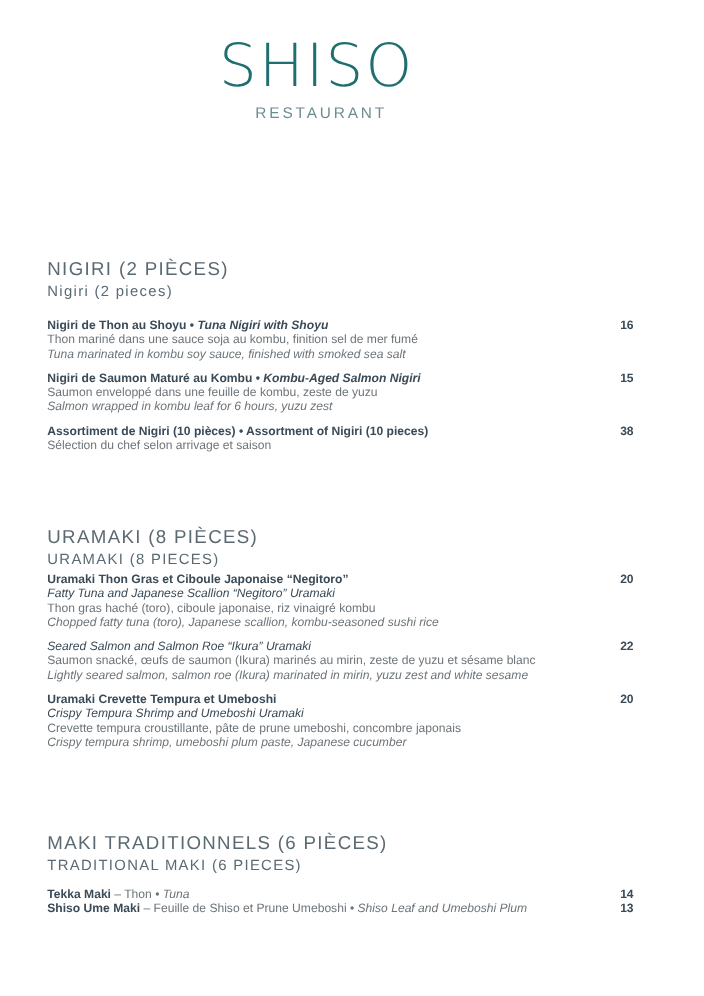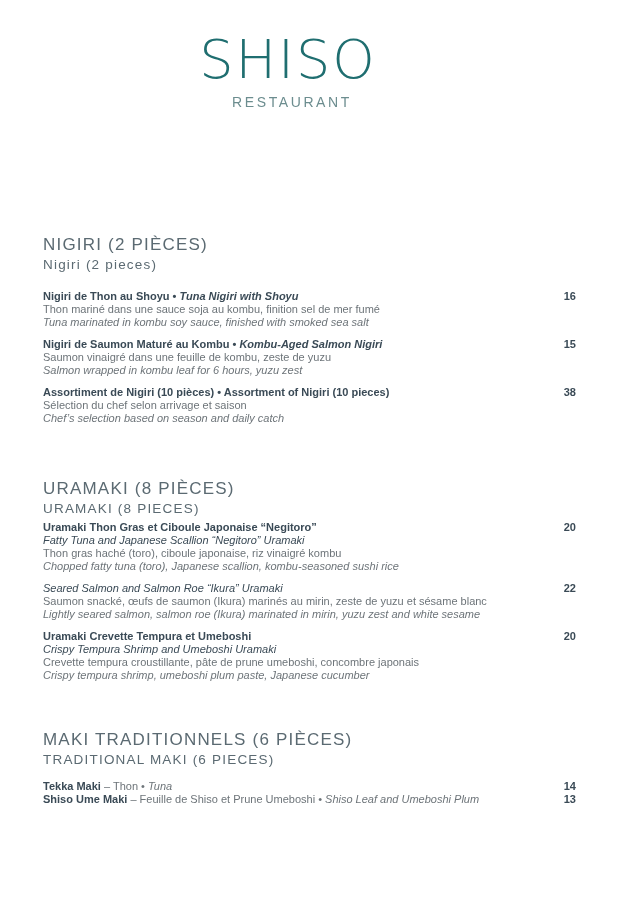--- a/index.html
+++ b/index.html
@@ -35,28 +35,27 @@
   <div class="sec-en">Nigiri (2 pieces)</div>
   <div class="items" style="">
     <div class="item">
       <div class="item-title"><span>Nigiri de Thon au Shoyu</span><span> • </span><i>Tuna Nigiri with Shoyu</i></div>
       <div class="item-desc-fr">Thon mariné dans une sauce soja au kombu, finition sel de mer fumé</div>
       <div class="item-desc-en">Tuna marinated in kombu soy sauce, finished with smoked sea salt</div>
       <div class="price">16</div>
     </div>
     <div class="item">
       <div class="item-title"><span>Nigiri de Saumon Maturé au Kombu</span><span> • </span><i>Kombu-Aged Salmon Nigiri</i></div>
-      <div class="item-desc-fr">Saumon vinaigré dans une feuille de kombu, zeste de yuzu</div>
+      <div class="item-desc-fr">Saumon enveloppé dans une feuille de kombu, zeste de yuzu</div>
       <div class="item-desc-en">Salmon wrapped in kombu leaf for 6 hours, yuzu zest</div>
       <div class="price">15</div>
     </div>
     <div class="item">
       <div class="item-title">Assortiment de Nigiri (10 pièces) • Assortment of Nigiri (10 pieces)</div>
       <div class="item-desc-fr">Sélection du chef selon arrivage et saison</div>
-      <div class="item-desc-en">Chef’s selection based on season and daily catch</div>
       <div class="price">38</div>
     </div>
   </div>
 </div>
 
 <div class="section" style="top:479px;">
   <div class="sec-fr">URAMAKI (8 PIÈCES)</div>
   <div class="sec-en">URAMAKI (8 PIECES)</div>
   <div class="items" style="margin-top:3px;">
     <div class="item">
@@ -75,21 +74,21 @@
     <div class="item">
       <div class="item-title">Uramaki Crevette Tempura et Umeboshi</div>
       <div class="item-sub">Crispy Tempura Shrimp and Umeboshi Uramaki</div>
       <div class="item-desc-fr">Crevette tempura croustillante, pâte de prune umeboshi, concombre japonais</div>
       <div class="item-desc-en">Crispy tempura shrimp, umeboshi plum paste, Japanese cucumber</div>
       <div class="price">20</div>
     </div>
   </div>
 </div>
 
-<div class="section" style="top:730px;">
+<div class="section" style="top:757px;">
   <div class="sec-fr">MAKI TRADITIONNELS (6 PIÈCES)</div>
   <div class="sec-en">TRADITIONAL MAKI (6 PIECES)</div>
   <div class="items" style="margin-top:11px;">
     <div class="maki-item">
       <b>Tekka Maki</b><span> – </span><span>Thon</span><span> • </span><i>Tuna</i>
       <span class="price">14</span>
     </div>
     <div class="maki-item">
       <b>Shiso Ume Maki</b><span> – </span><span>Feuille de Shiso et Prune Umeboshi</span><span> • </span><i>Shiso Leaf and Umeboshi Plum</i>
       <span class="price">13</span>

